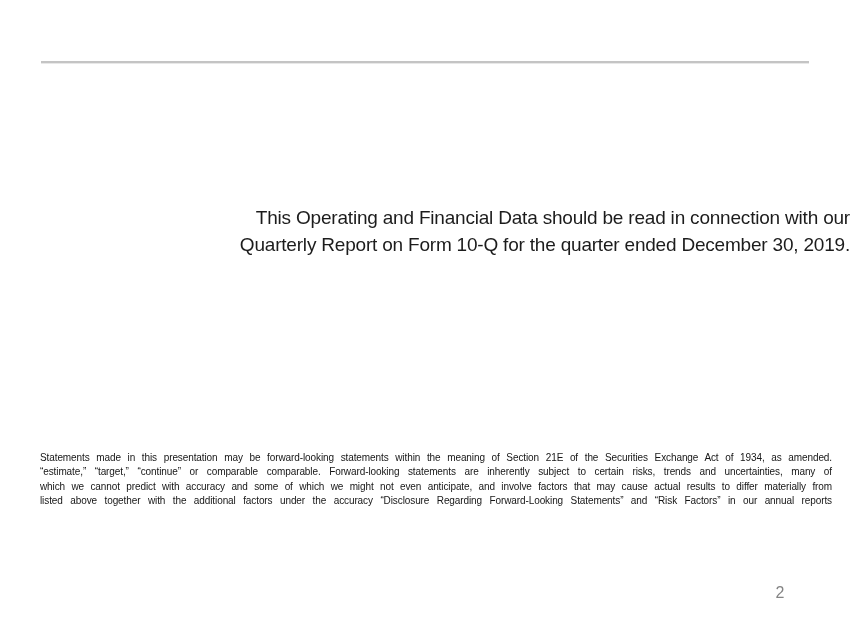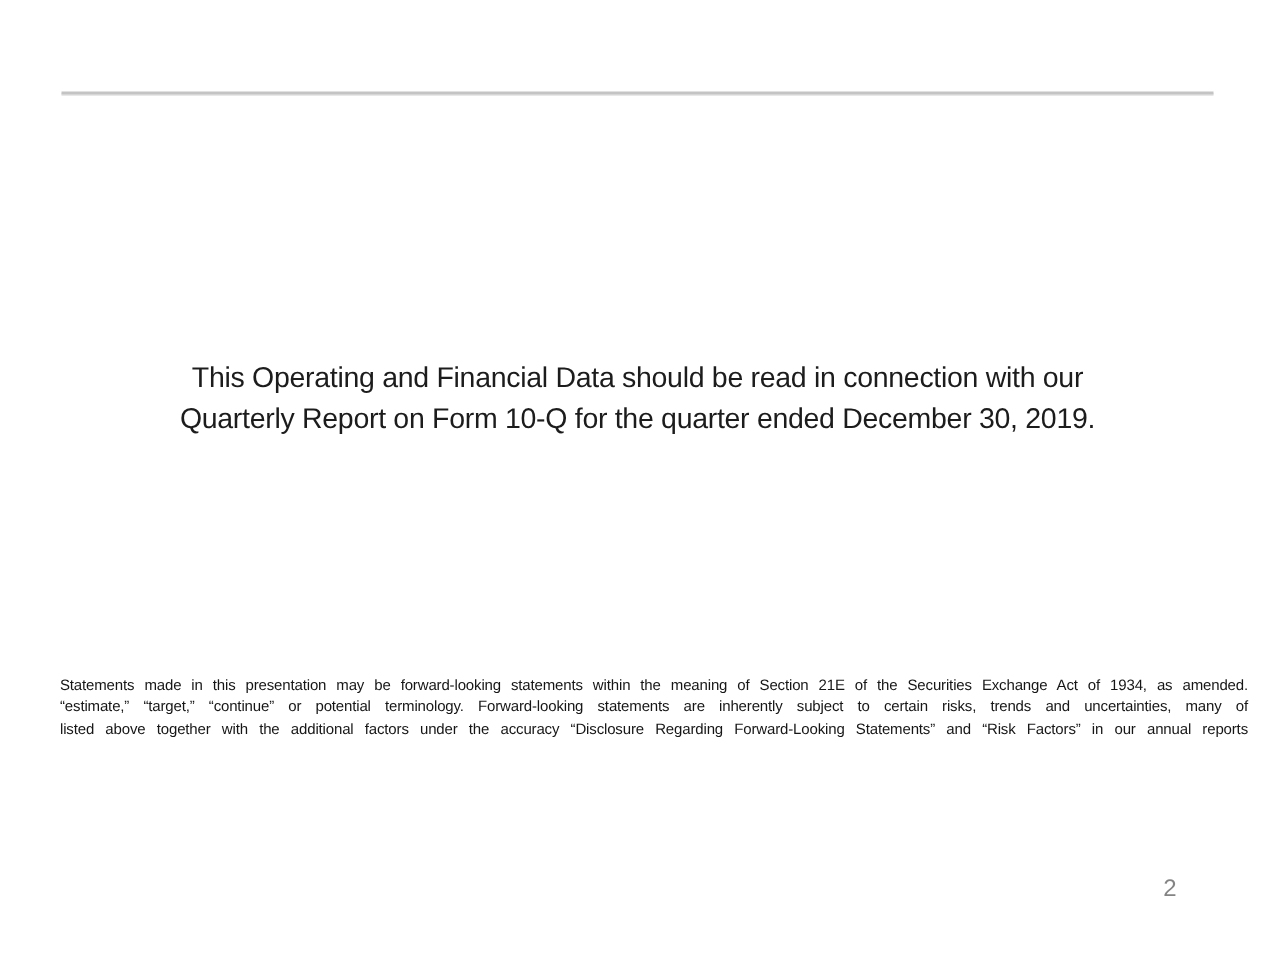--- a/index.html
+++ b/index.html
@@ -22,26 +22,25 @@
     width: 768px;
     height: 2px;
     background: #c4c4c4;
     box-shadow: 0 1px 0 #e8e8e8;
   }
   .title {
     position: absolute;
     left: 0;
     top: 204px;
     width: 100%;
-    text-align: center;
+    text-align: right;
     color: #1c1c1c;
     font-size: 19px;
     line-height: 27px;
     letter-spacing: -0.2px;
-    margin-top: 35px;
   }
   .disclaimer {
     position: absolute;
     left: 40px;
     top: 451px;
     width: 792px;
     color: #161616;
     font-size: 10px;
     line-height: 14.3px;
     letter-spacing: -0.1px;
@@ -71,19 +70,20 @@
 
   <div class="divider"></div>
 
   <div class="title">
     <div>This Operating and Financial Data should be read in connection with our</div>
     <div>Quarterly Report on Form 10-Q for the quarter ended December 30, 2019.</div>
   </div>
 
   <div class="disclaimer">
     <div class="disclaimer-line">Statements made in this presentation may be forward-looking statements within the meaning of Section 21E of the Securities Exchange Act of 1934, as amended.</div>
-    <div class="disclaimer-line">“estimate,” “target,” “continue” or potential terminology.  Forward-looking statements are inherently subject to certain risks, trends and uncertainties, many of</div>
+    <div class="disclaimer-line">“estimate,” “target,” “continue” or comparable comparable.  Forward-looking statements are inherently subject to certain risks, trends and uncertainties, many of</div>
+    <div class="disclaimer-line">which we cannot predict with accuracy and some of which we might not even anticipate, and involve factors that may cause actual results to differ materially from</div>
     <div class="disclaimer-line">listed above together with the additional factors under the accuracy “Disclosure Regarding Forward-Looking Statements” and “Risk Factors” in our annual reports</div>
   </div>
 
   <div class="page-number">2</div>
 
 </div>
 
 </body></html>

